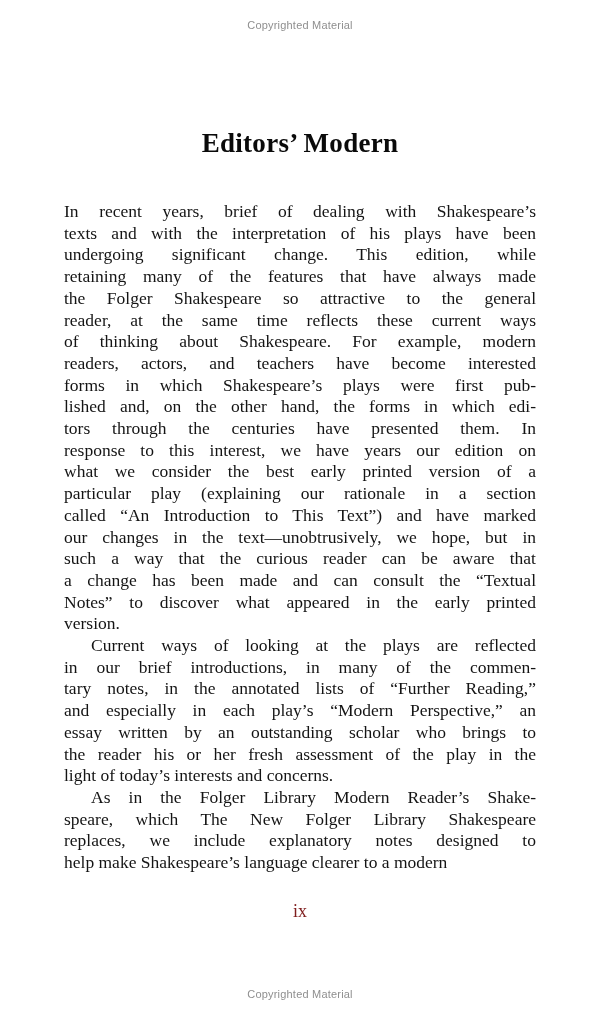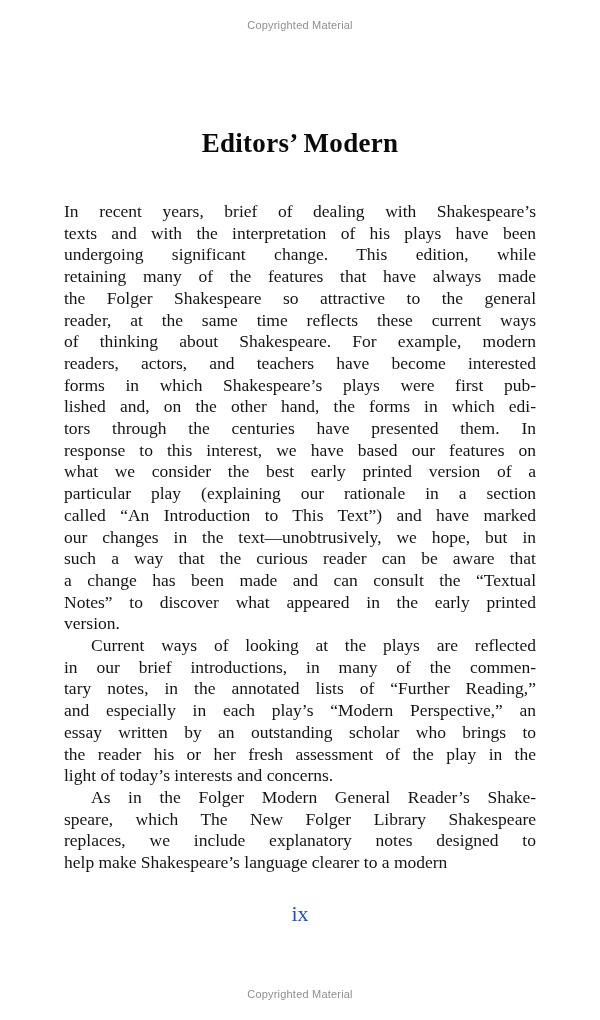--- a/index.html
+++ b/index.html
@@ -61,22 +61,22 @@
     text-align-last: justify;
   }
   .line.indent { padding-left: 27px; }
   .line.indent.j { padding-left: 0; text-indent: 27px; }
   .page-number {
     position: absolute;
     top: 901px;
     left: 0;
     width: 100%;
     text-align: center;
-    font-size: 22px;
-    color: #1d4ed8;
+    font-size: 18px;
+    color: #7f1d1d;
   }
 </style>
 </head>
 <body>
 
 <div class="page">
   <div class="copyright top">Copyrighted Material</div>
 
   <h1 class="title">Editors’ Modern</h1>
 
@@ -86,41 +86,41 @@
         <div class="line j">texts and with the interpretation of his plays have been</div>
         <div class="line j">undergoing significant change. This edition, while</div>
         <div class="line j">retaining many of the features that have always made</div>
         <div class="line j">the Folger Shakespeare so attractive to the general</div>
         <div class="line j">reader, at the same time reflects these current ways</div>
         <div class="line j">of thinking about Shakespeare. For example, modern</div>
         <div class="line j">readers, actors, and teachers have become interested</div>
         <div class="line j">forms in which Shakespeare’s plays were first pub-</div>
         <div class="line j">lished and, on the other hand, the forms in which edi-</div>
         <div class="line j">tors through the centuries have presented them. In</div>
-        <div class="line j">response to this interest, we have based our features on</div>
+        <div class="line j">response to this interest, we have years our edition on</div>
         <div class="line j">what we consider the best early printed version of a</div>
         <div class="line j">particular play (explaining our rationale in a section</div>
         <div class="line j">called “An Introduction to This Text”) and have marked</div>
         <div class="line j">our changes in the text—unobtrusively, we hope, but in</div>
         <div class="line j">such a way that the curious reader can be aware that</div>
         <div class="line j">a change has been made and can consult the “Textual</div>
         <div class="line j">Notes” to discover what appeared in the early printed</div>
         <div class="line">version.</div>
       </div>
       <div class="paragraph">
         <div class="line j indent">Current ways of looking at the plays are reflected</div>
         <div class="line j">in our brief introductions, in many of the commen-</div>
         <div class="line j">tary notes, in the annotated lists of “Further Reading,”</div>
         <div class="line j">and especially in each play’s “Modern Perspective,” an</div>
         <div class="line j">essay written by an outstanding scholar who brings to</div>
         <div class="line j">the reader his or her fresh assessment of the play in the</div>
         <div class="line">light of today’s interests and concerns.</div>
       </div>
       <div class="paragraph">
-        <div class="line j indent">As in the Folger Modern General Reader’s Shake-</div>
+        <div class="line j indent">As in the Folger Library Modern Reader’s Shake-</div>
         <div class="line j">speare, which The New Folger Library Shakespeare</div>
         <div class="line j">replaces, we include explanatory notes designed to</div>
         <div class="line">help make Shakespeare’s language clearer to a modern</div>
       </div>
     </div>
 
   <div class="page-number">ix</div>
 
   <div class="copyright bottom">Copyrighted Material</div>
 </div>

